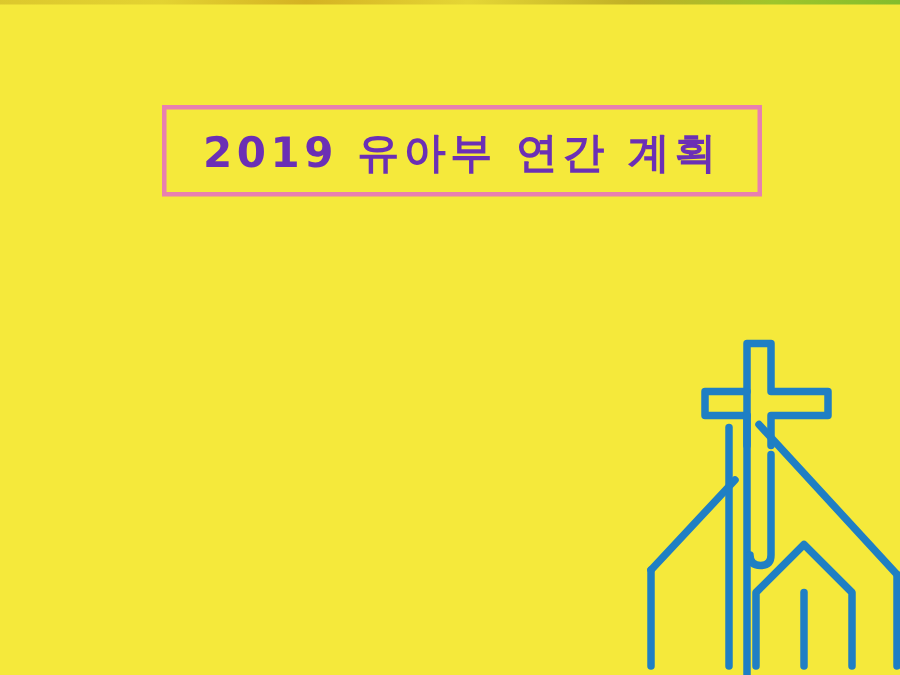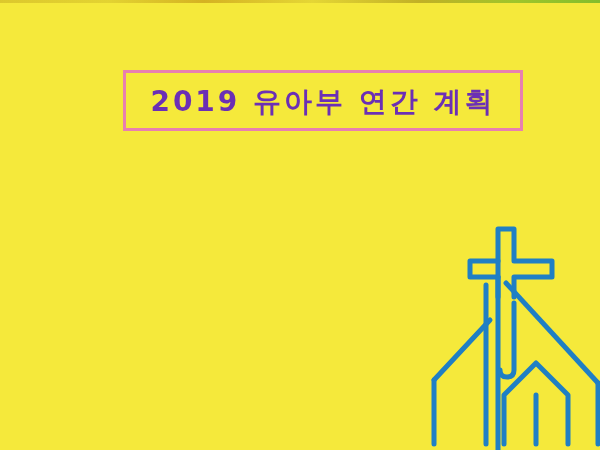--- a/index.html
+++ b/index.html
@@ -30,21 +30,21 @@
         #e2d334 52%,
         #b8a622 70%,
         #8fbf28 86%,
         #6fb52a 100%);
     opacity: 0.85;
   }
 
   
   #title-box {
     position: absolute;
-    left: 123px;
+    left: 108px;
     top: 70px;
     width: 400px;
     height: 61px;
     border: 3px solid #e87fb0;
     box-sizing: border-box;
     display: flex;
     align-items: center;
     justify-content: center;
   }
   #title-text {

